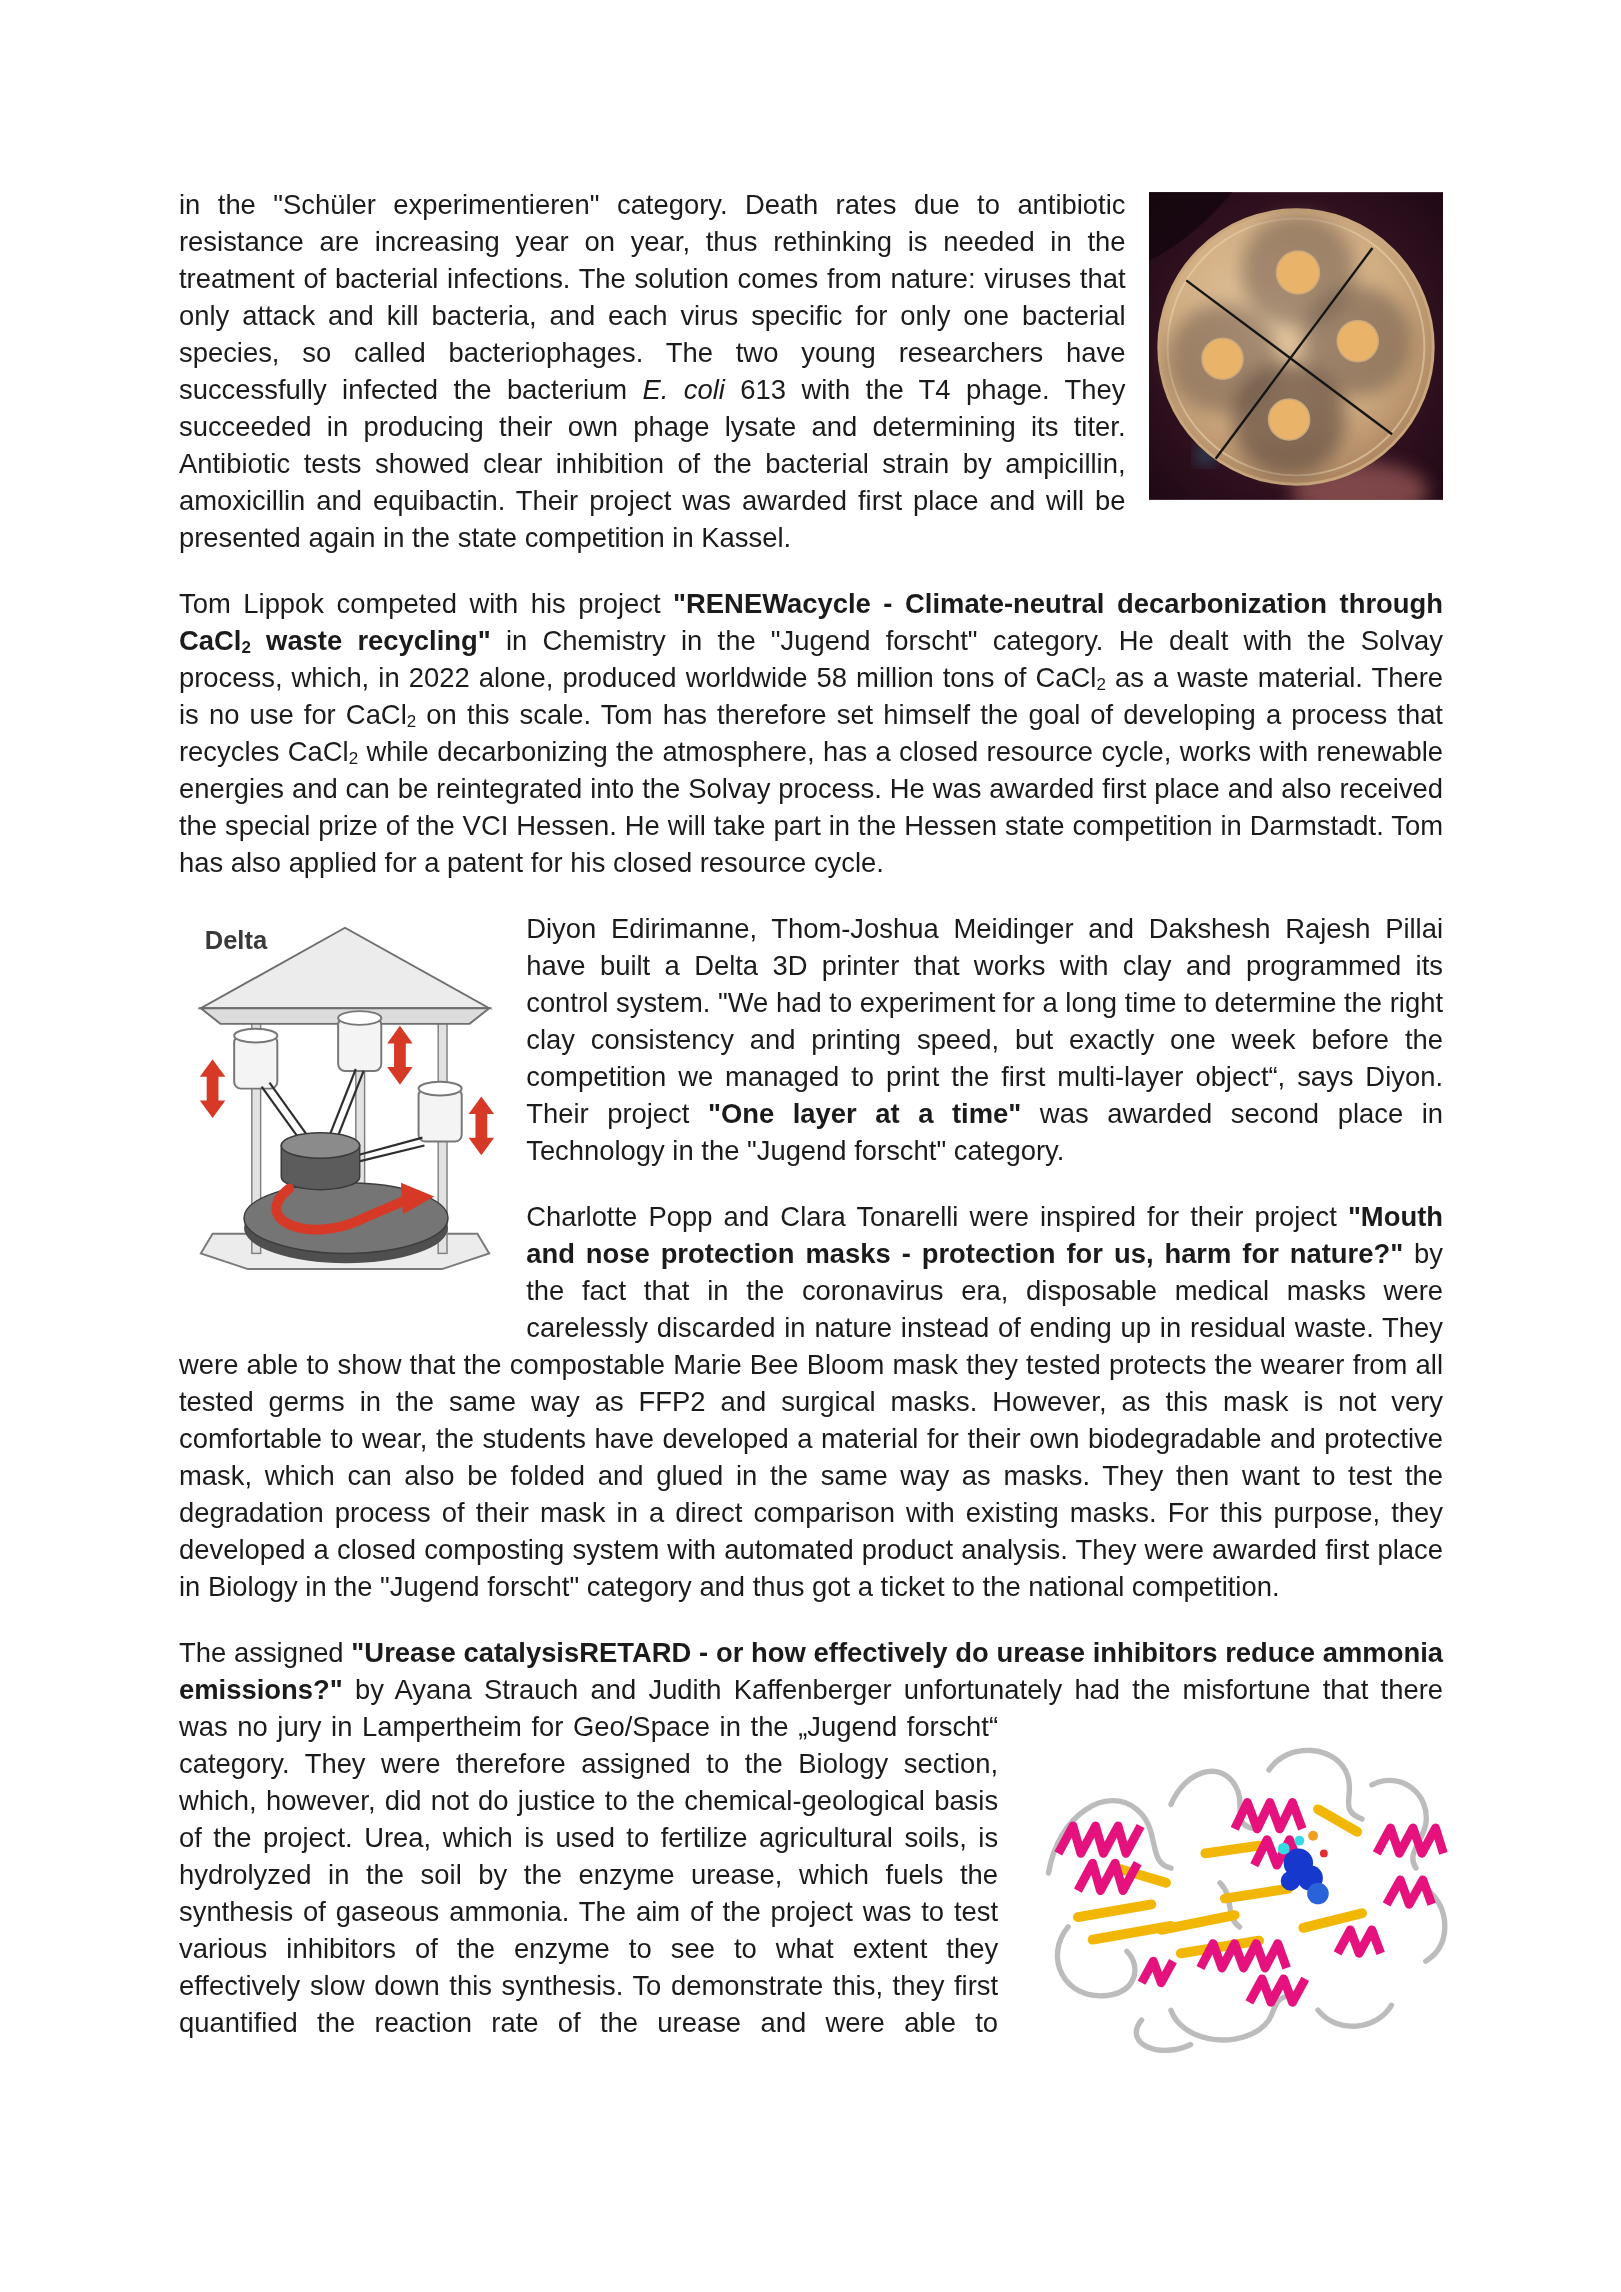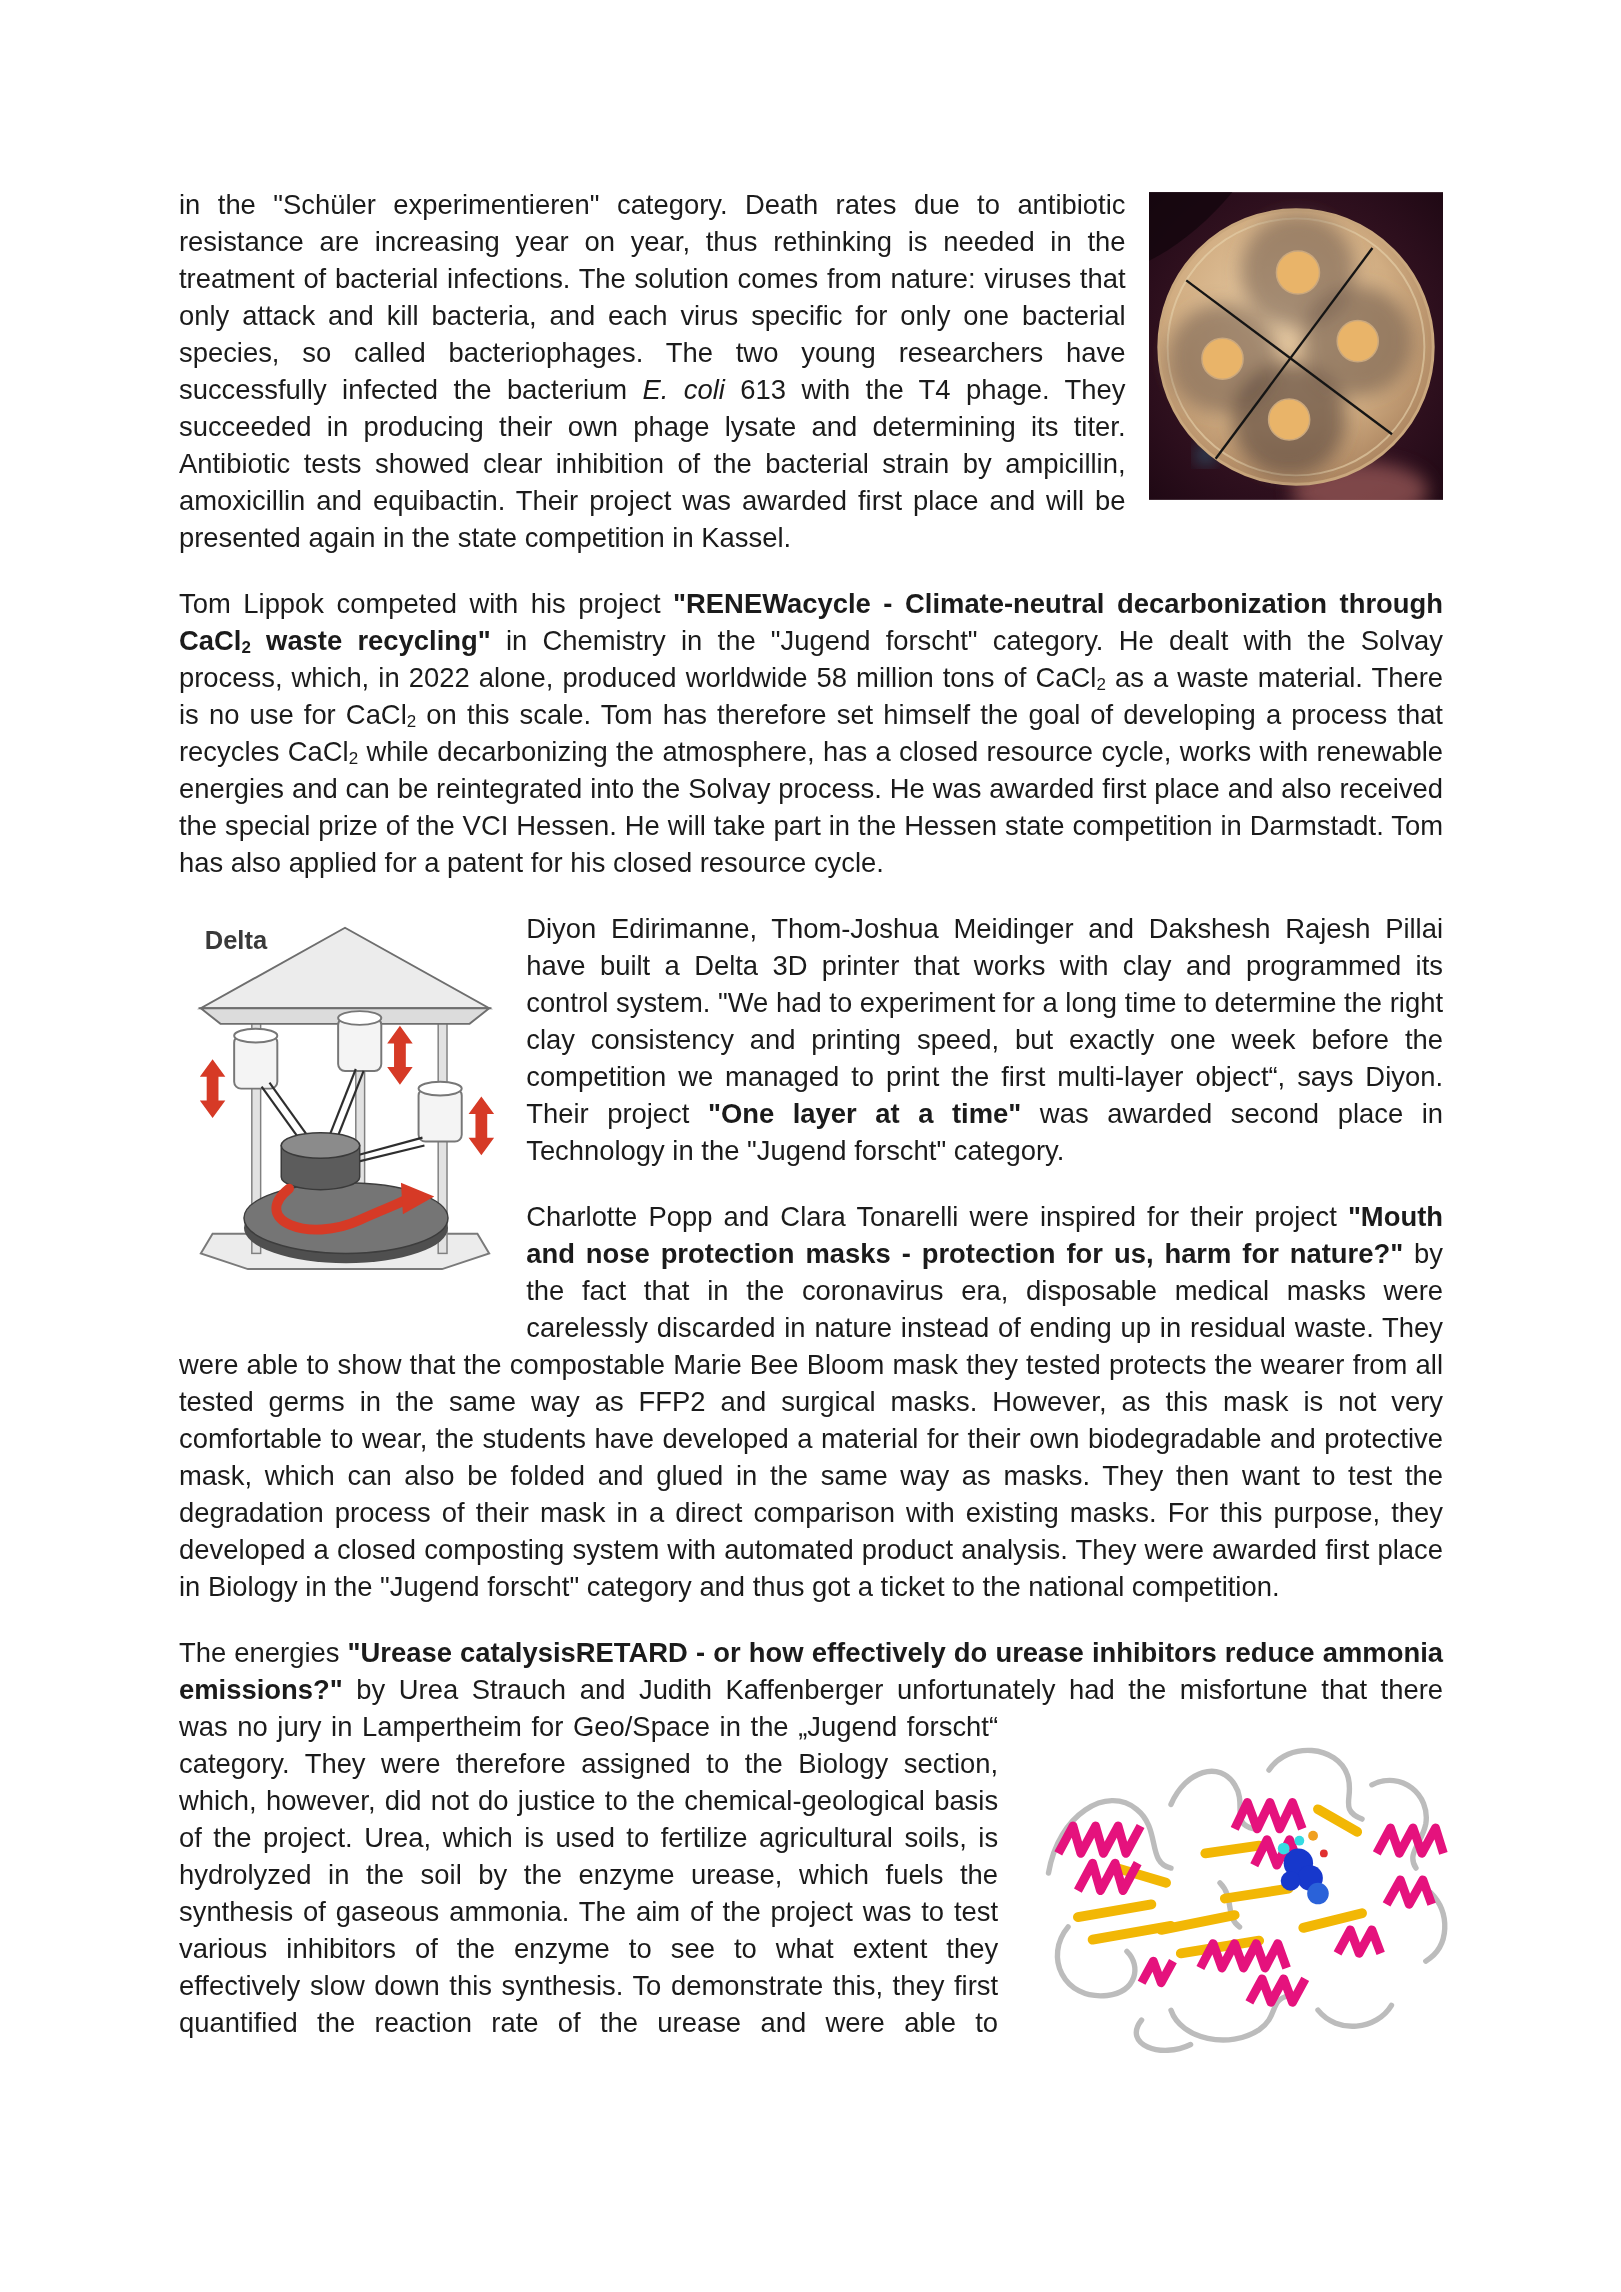--- a/index.html
+++ b/index.html
@@ -139,21 +139,21 @@
         <g fill="#d63a26">
           <path d="M22,152 l13,18 h-7 v24 h7 l-13,18 -13,-18 h7 v-24 h-7 Z"></path>
           <path d="M213,118 l13,18 h-7 v24 h7 l-13,18 -13,-18 h7 v-24 h-7 Z"></path>
           <path d="M296,190 l13,18 h-7 v24 h7 l-13,18 -13,-18 h7 v-24 h-7 Z"></path>
         </g>
       </svg><span><span>Diyon Edirimanne, Thom-Joshua Meidinger and Dakshesh Rajesh Pillai have built a Delta 3D printer that works with clay and programmed its control system. "We had to experiment for a long time to determine the right clay consistency and printing speed, but exactly one week before the competition we managed to print the first multi-layer object“, says Diyon. Their project </span><span style="font-weight: 700;">"One layer at a time"</span><span> was awarded second place in Technology in the "Jugend forscht" category.</span></span>
     </p>
 
     <p class="para"><span><span>Charlotte Popp and Clara Tonarelli were inspired for their project </span><span style="font-weight: 700;">"Mouth and nose protection masks - protection for us, harm for nature?"</span><span> by the fact that in the coronavirus era, disposable medical masks were carelessly discarded in nature instead of ending up in residual waste. They were able to show that the compostable Marie Bee Bloom mask they tested protects the wearer from all tested germs in the same way as FFP2 and surgical masks. However, as this mask is not very comfortable to wear, the students have developed a material for their own biodegradable and protective mask, which can also be folded and glued in the same way as masks. They then want to test the degradation process of their mask in a direct comparison with existing masks. For this purpose, they developed a closed composting system with automated product analysis. They were awarded first place in Biology in the "Jugend forscht" category and thus got a ticket to the national competition.</span></span></p>
 
-    <p class="para no-gap justify-last"><span><span>The energies </span><span style="font-weight: 700;">"Urease catalysisRETARD - or how effectively do urease inhibitors reduce ammonia emissions?"</span><span> by Urea Strauch and Judith Kaffenberger unfortunately had the misfortune that there</span></span></p>
+    <p class="para no-gap justify-last"><span><span>The assigned </span><span style="font-weight: 700;">"Urease catalysisRETARD - or how effectively do urease inhibitors reduce ammonia emissions?"</span><span> by Ayana Strauch and Judith Kaffenberger unfortunately had the misfortune that there</span></span></p>
 
     <p class="para justify-last">
       <svg class="fig-protein" viewBox="0 0 448 370" xmlns="http://www.w3.org/2000/svg">
         <rect x="0" y="0" width="448" height="370" fill="#ffffff"></rect>
 
         <g fill="none" stroke="#bcbcbc" stroke-width="5.5" stroke-linecap="round">
           <path d="M25,160 C35,100 85,70 115,95 C140,115 125,150 150,155"></path>
           <path d="M150,90 C165,55 200,45 215,70 C228,90 210,110 235,115"></path>
           <path d="M250,55 C270,25 320,30 330,60 C338,82 320,95 345,105"></path>
           <path d="M355,70 C385,55 415,80 410,110 C406,130 390,140 400,155"></path>

